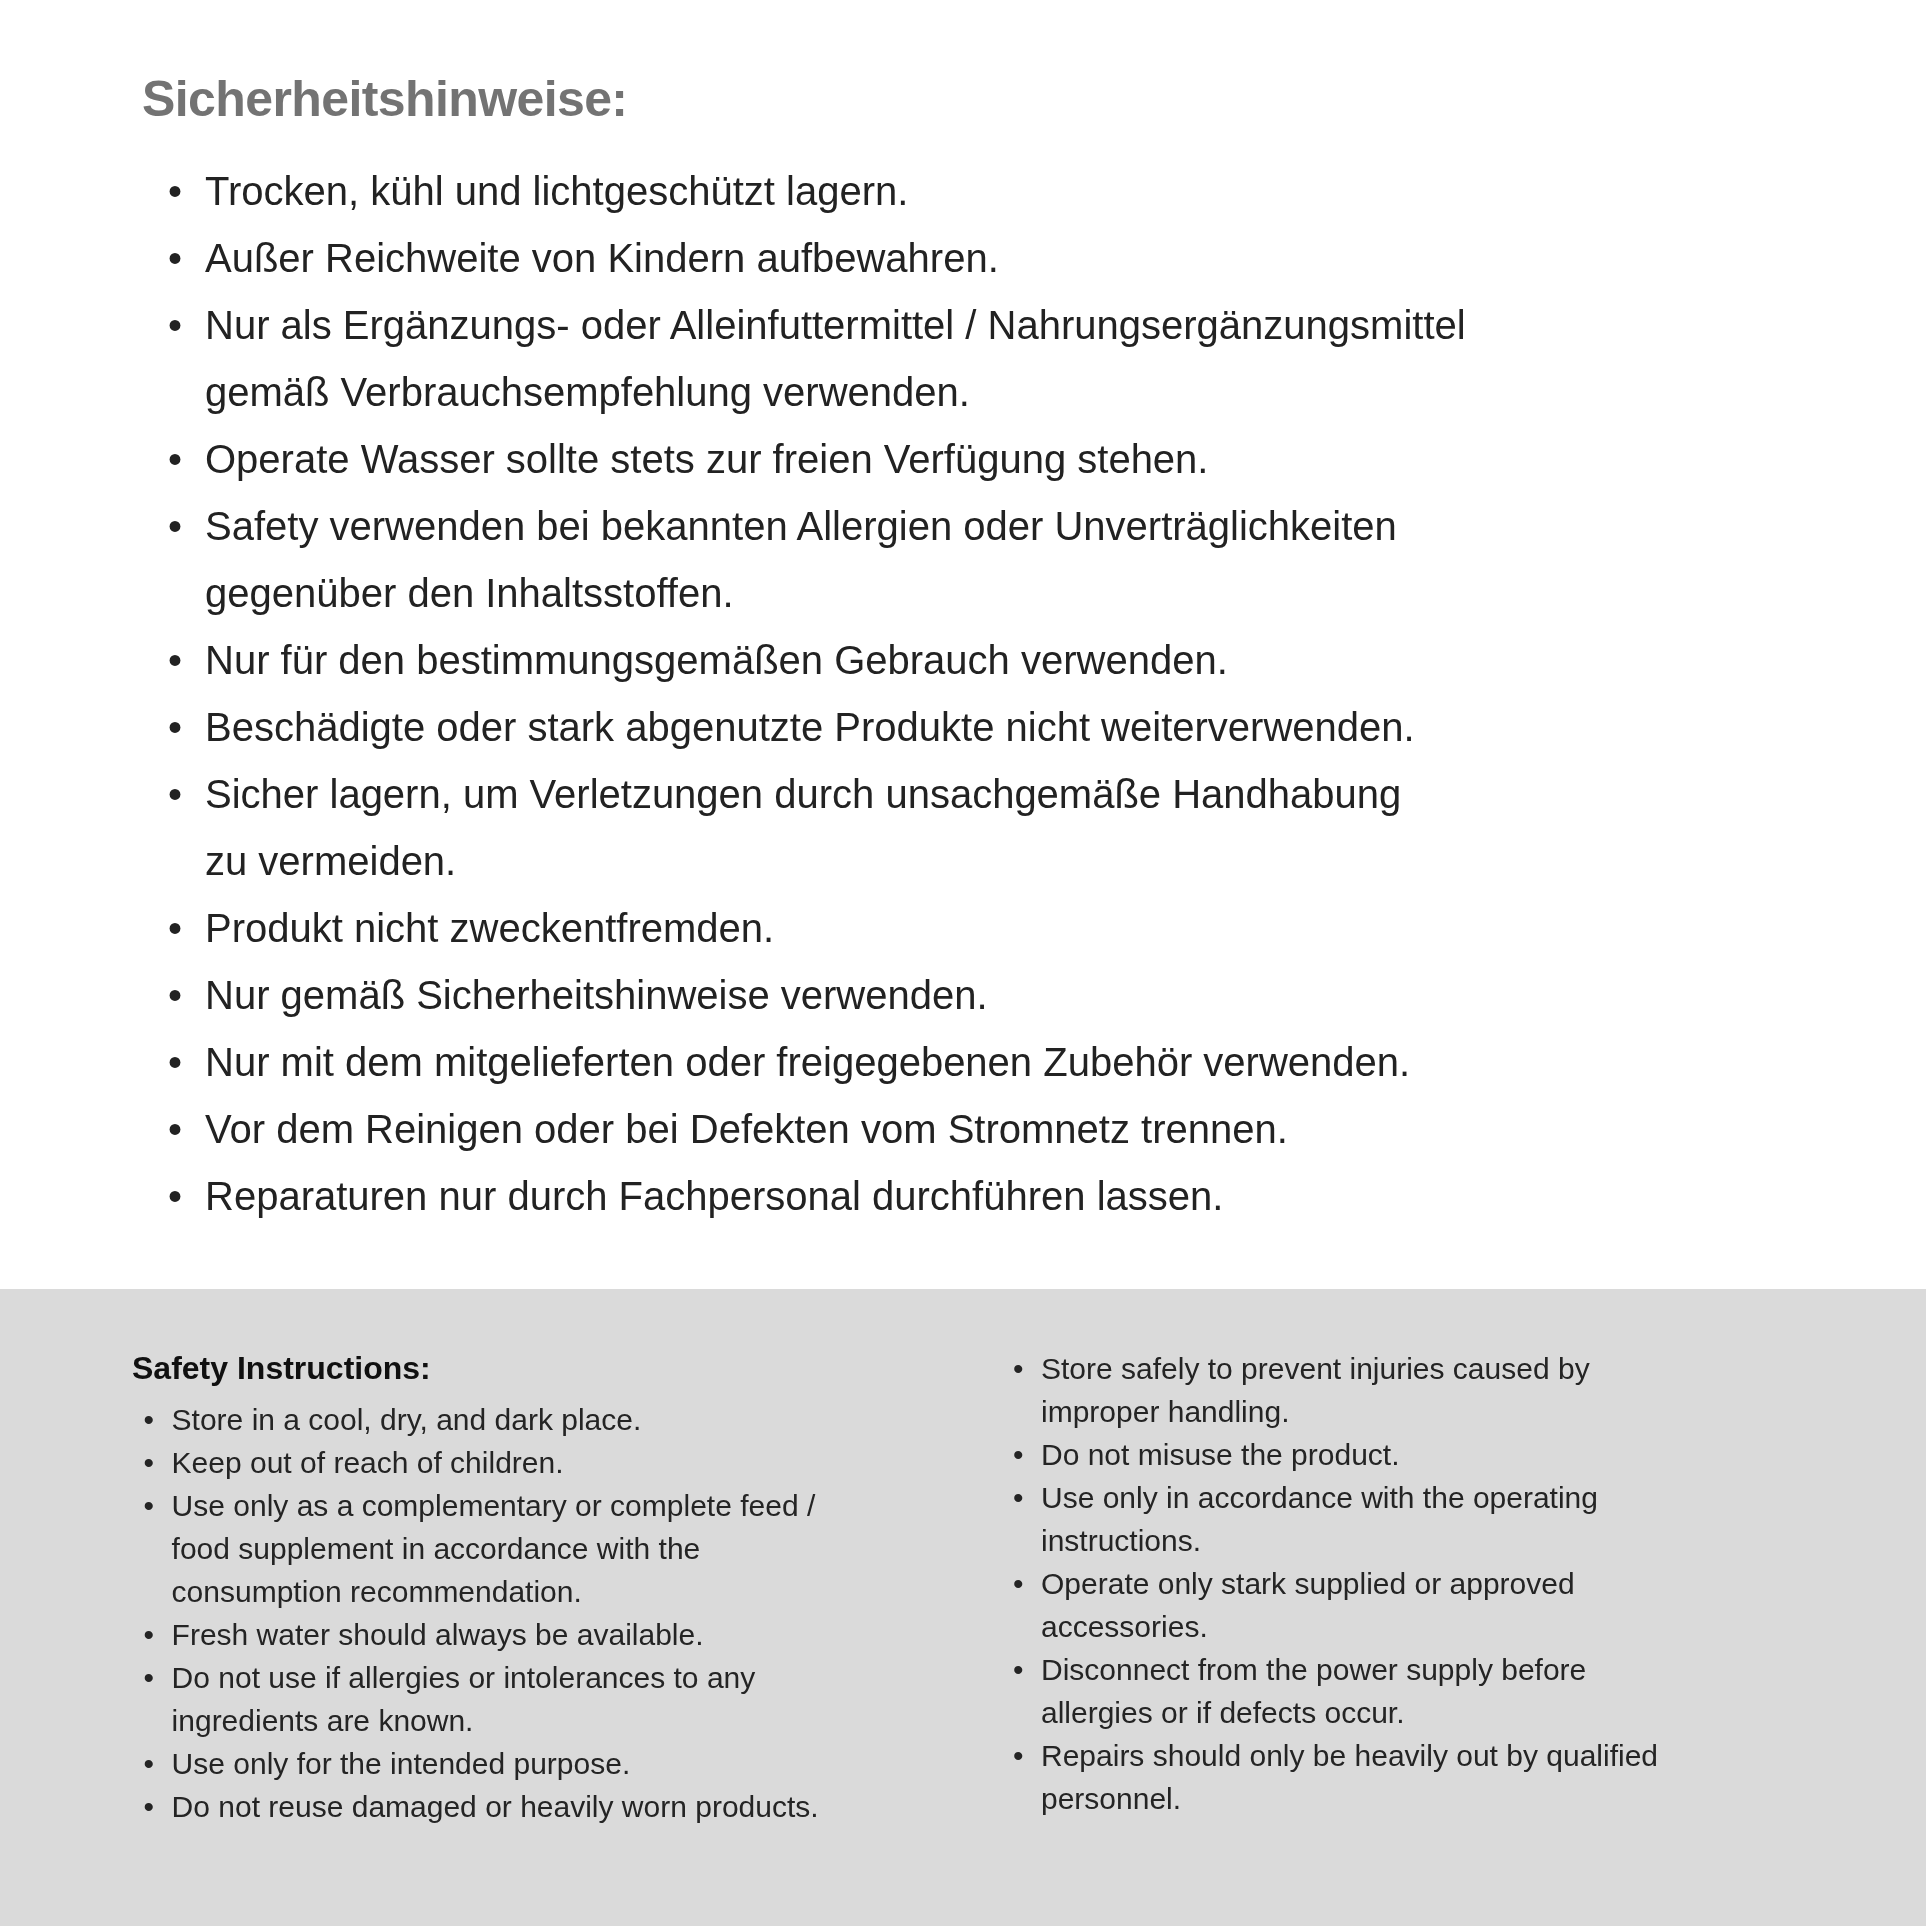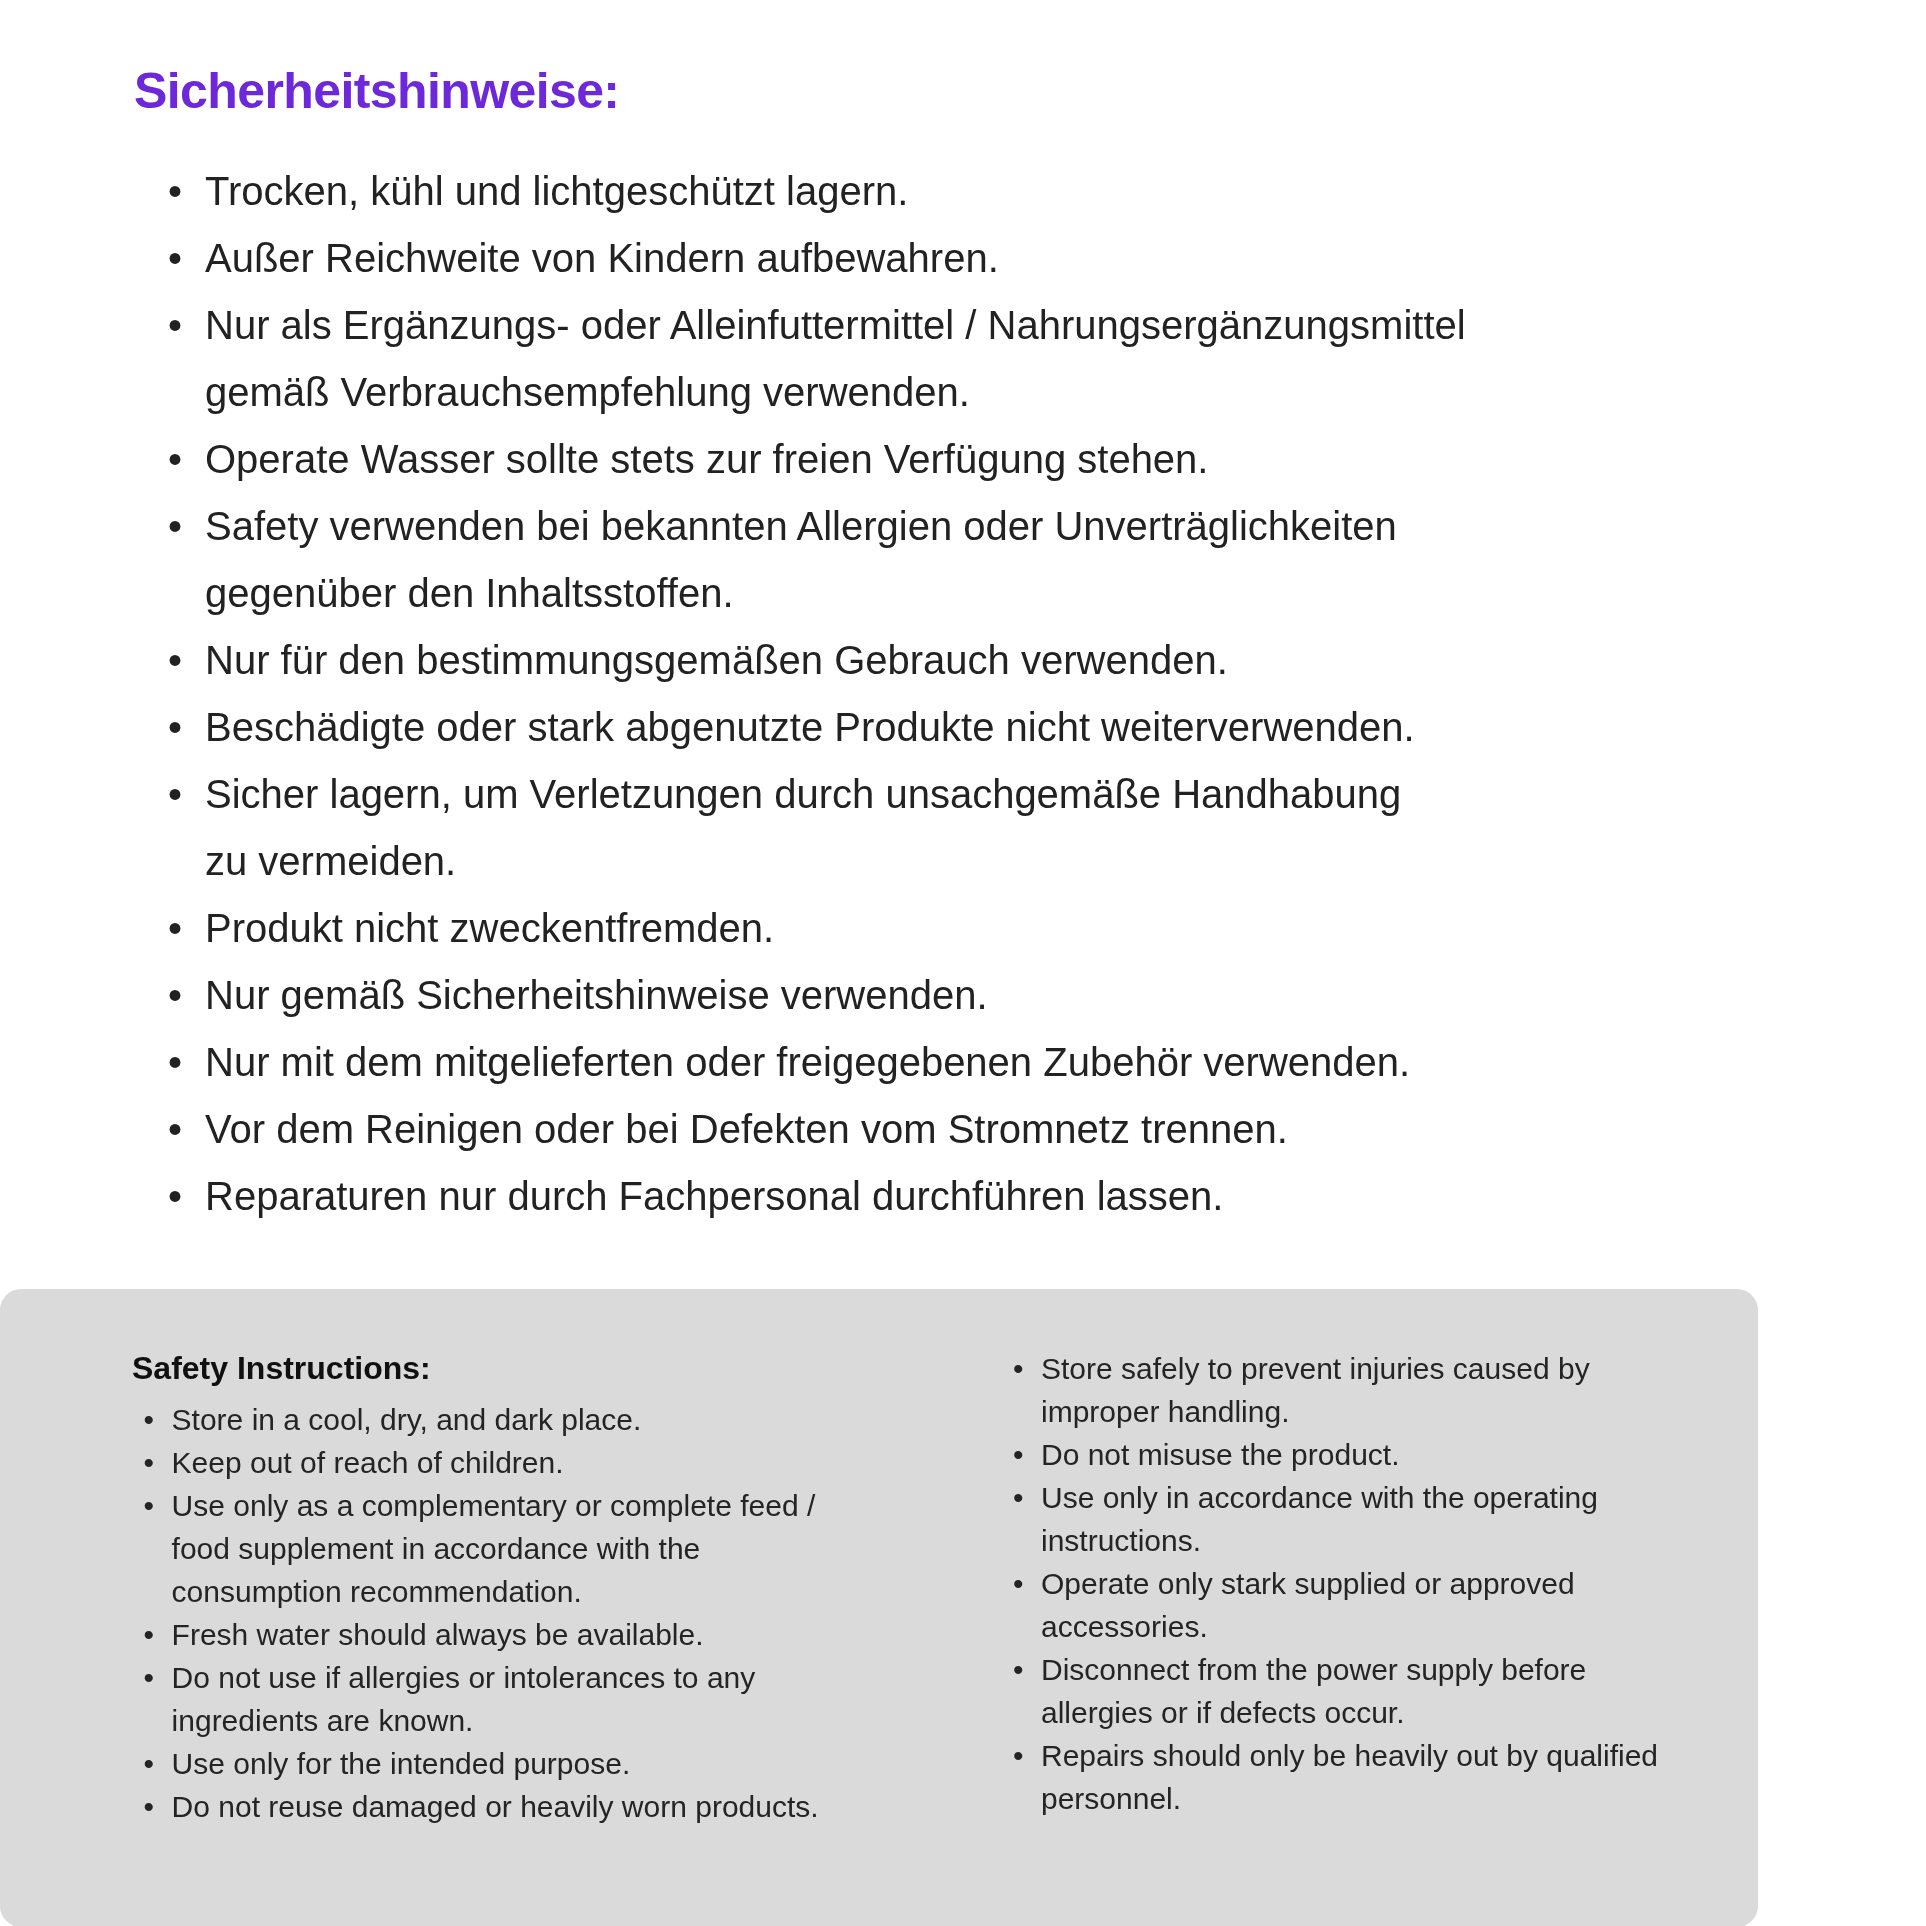--- a/index.html
+++ b/index.html
@@ -14,23 +14,23 @@
     font-family: "Liberation Sans", "DejaVu Sans", sans-serif;
     color: #1e1e1e;
     overflow: hidden;
   }
   .page-title {
     position: absolute;
     left: 134px;
     top: 62px;
     font-size: 50px;
     font-weight: 700;
-    color: #6d28d9;
+    color: #737373;
     letter-spacing: -0.6px;
-    margin: 0;
+    margin: 8px;
   }
   
   .de-list {
     position: absolute;
     left: 168px;
     top: 158px;
     width: 1682px;
   }
   .li {
     display: flex;
@@ -46,24 +46,23 @@
     width: 37px;
   }
   .txt {
     white-space: pre-line;
   }
   
   .en-panel {
     position: absolute;
     left: 0;
     top: 1289px;
-    width: 1758px;
+    width: 1926px;
     height: 638px;
     background: #dadada;
-    border-radius: 21px;
   }
   .en-col {
     position: absolute;
     top: 58px;
   }
   .en-col-left  { left: 132px; width: 873px; }
   .en-col-right { left: 1013px; width: 860px; }
   .en-heading {
     font-size: 32px;
     font-weight: 700;

